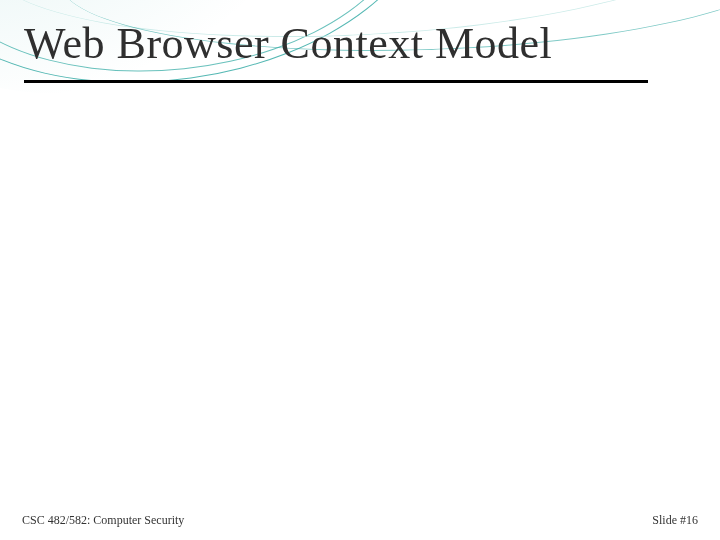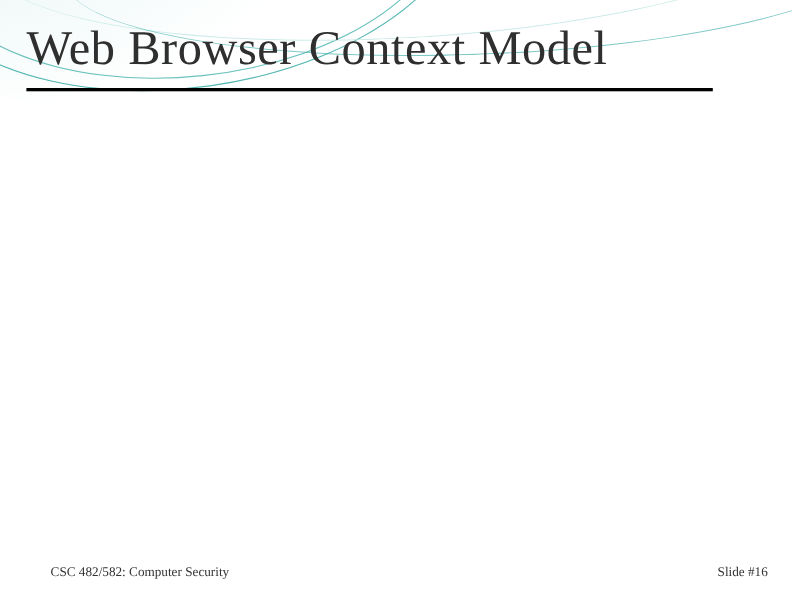--- a/index.html
+++ b/index.html
@@ -92,21 +92,20 @@
     .footer {
       position: absolute;
       bottom: 12px;
       left: 22px;
       right: 22px;
       display: flex;
       justify-content: space-between;
       align-items: baseline;
       font-size: 12px;
       color: #333333;
-      margin-left: 24px;
     }
     .footer-left { font-family: Georgia, 'Times New Roman', serif; }
     .footer-right { font-family: Liberation Serif, serif; }
   </style>
 </head>
 <body>
 
 <div class="slide">
   <div class="curve-5"></div>
   <div class="curve-1"></div>

